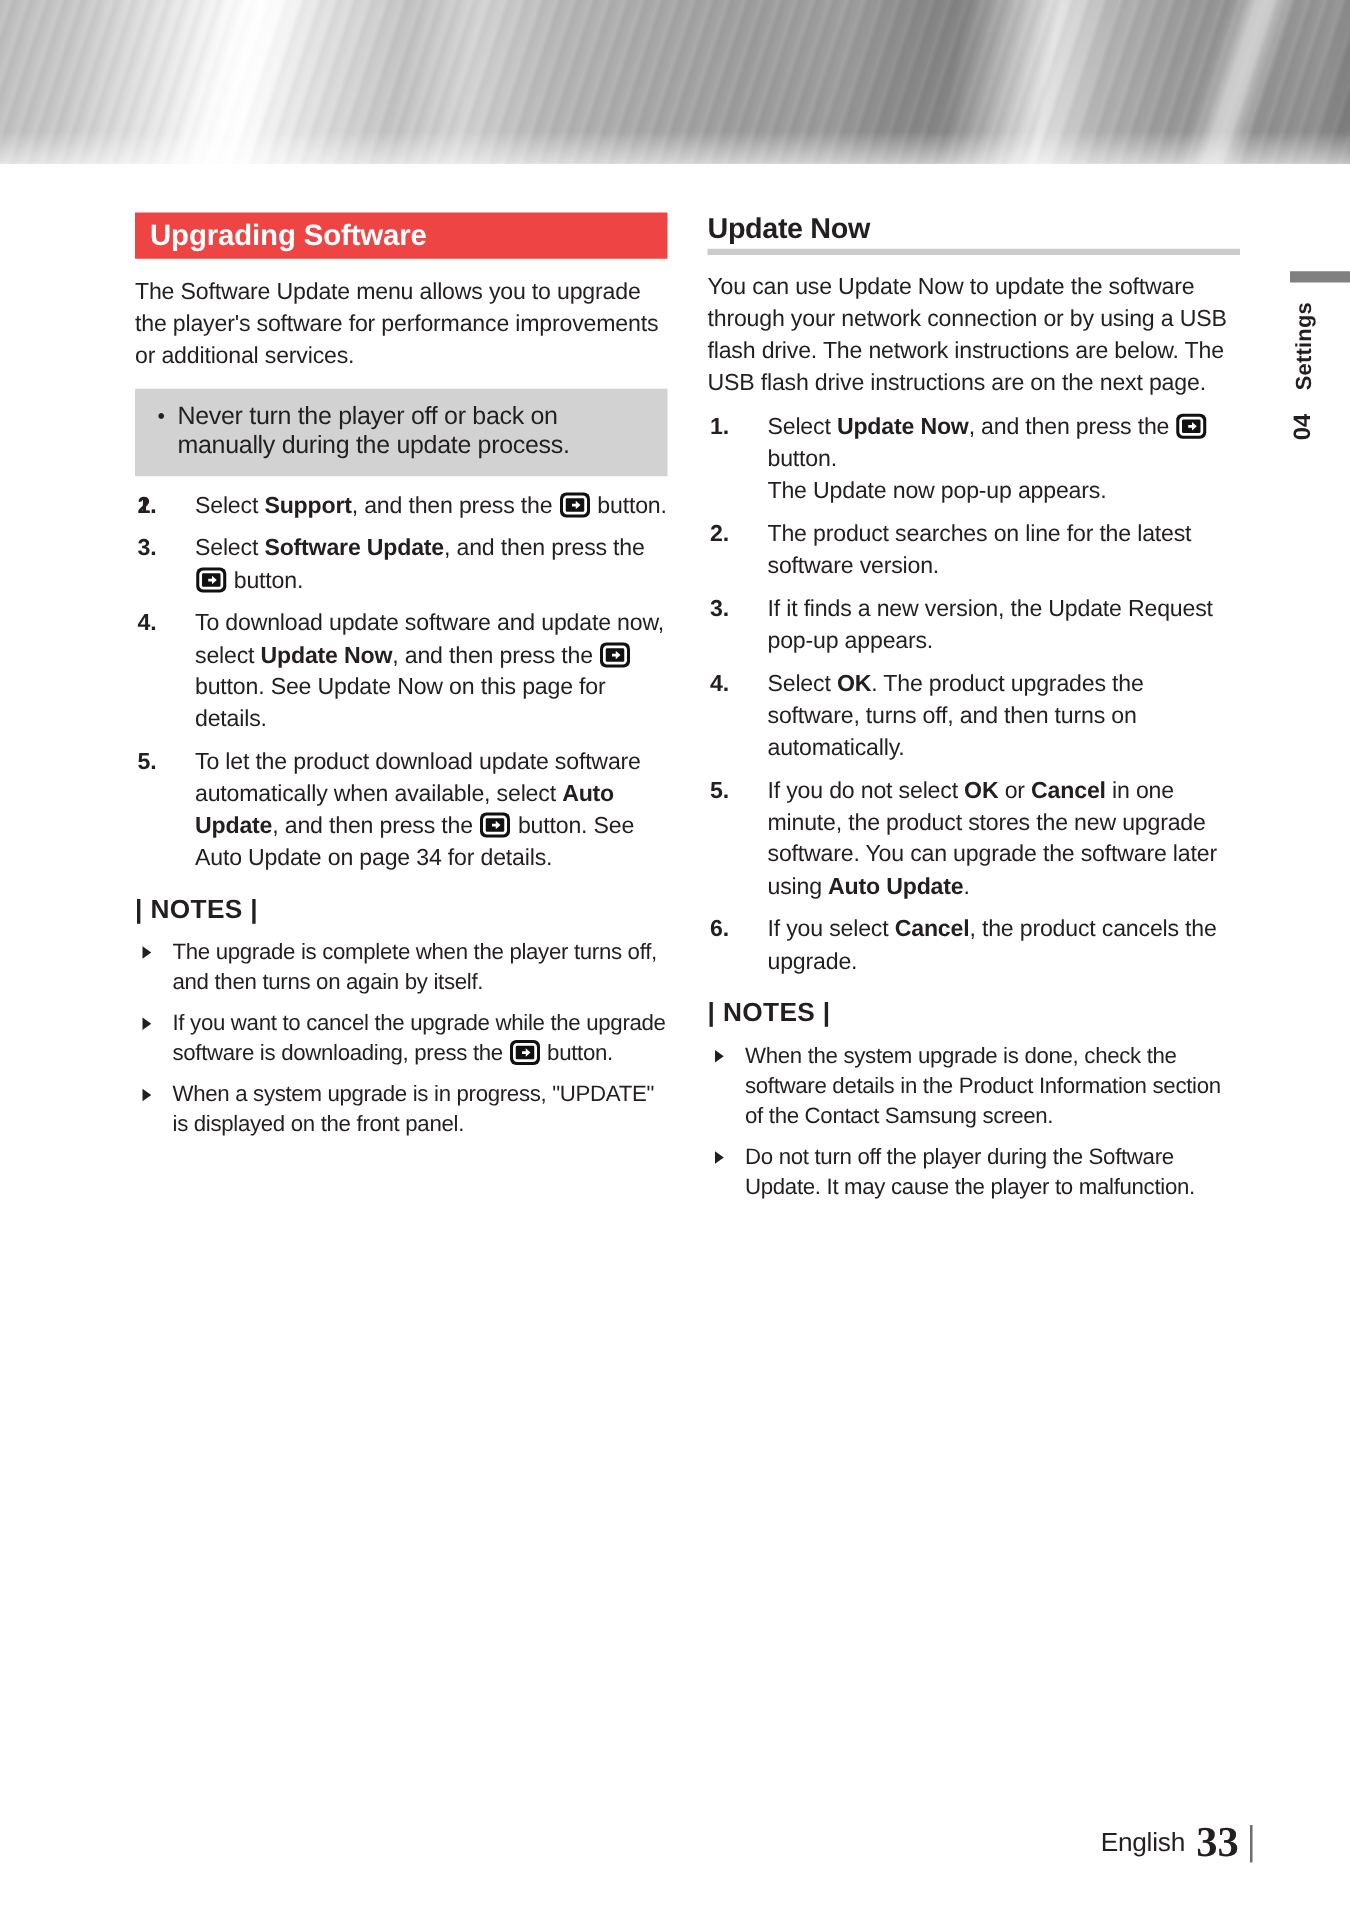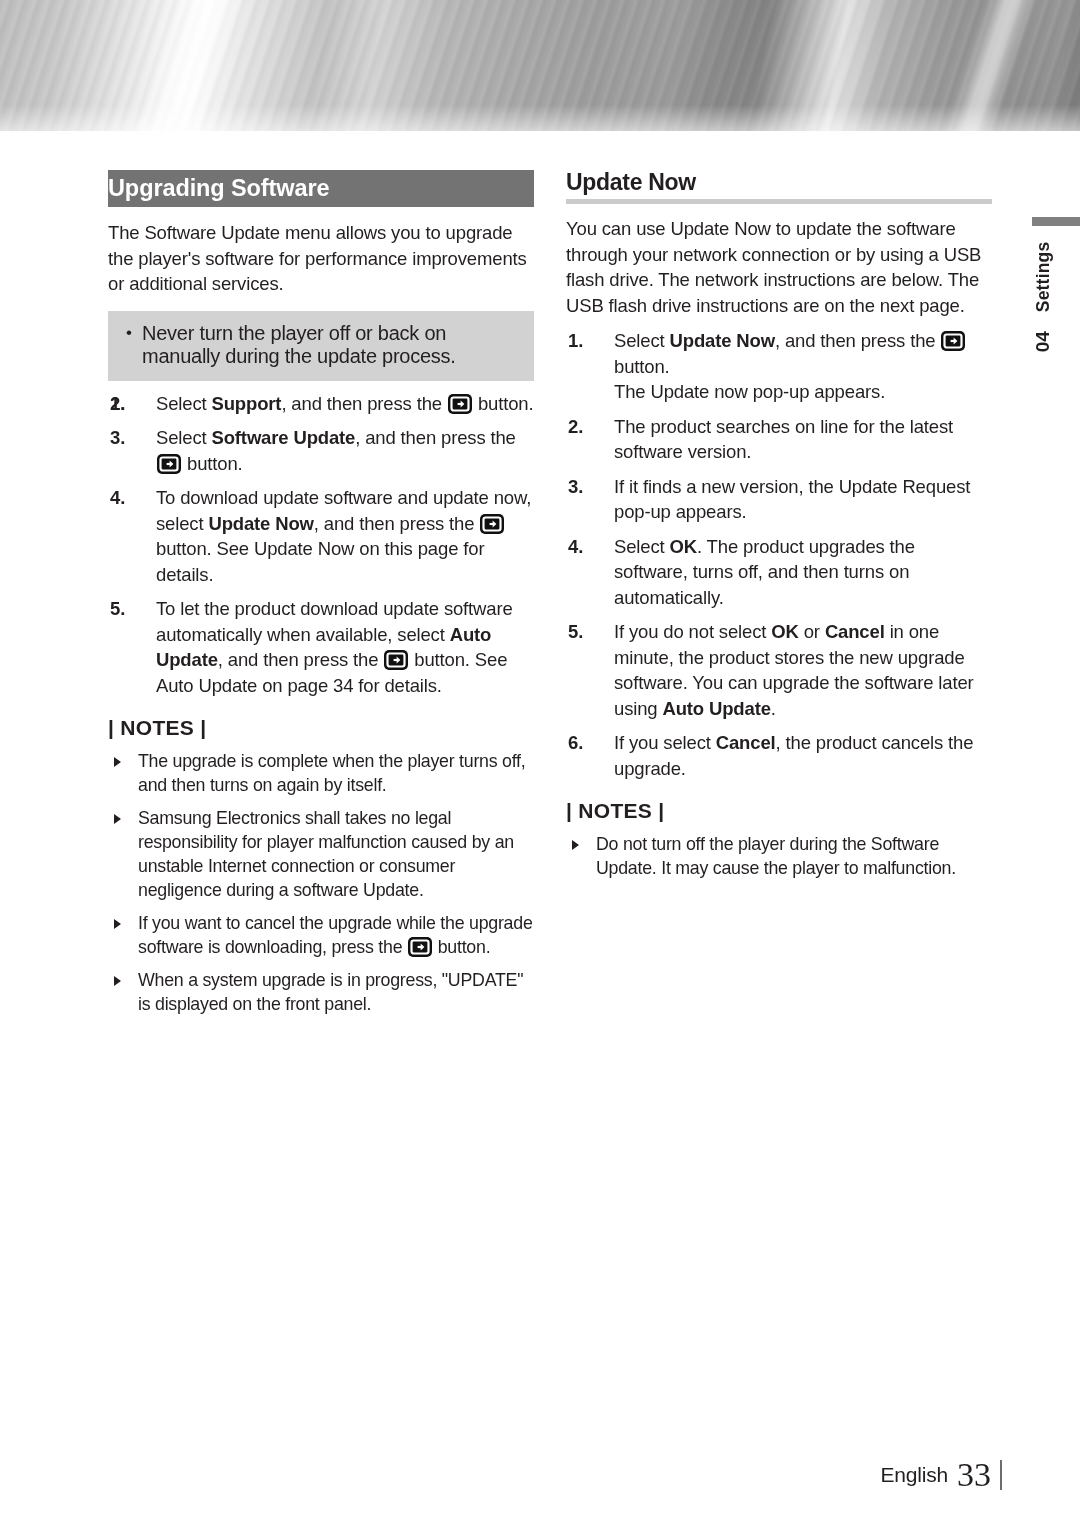--- a/index.html
+++ b/index.html
@@ -108,24 +108,25 @@
   .col {
     position: absolute;
     top: 39px;
     width: 426px;
   }
   #col-left  { left: 108px; }
   #col-right { left: 566px; }
 
   
   .section-bar {
-    background: #737373;
+    background: #ef4444;
     height: 37px;
     display: flex;
     align-items: center;
+    padding-left: 12px;
     box-sizing: border-box;
   }
   .section-bar .title {
     color: #ffffff;
     font-size: 23.5px;
     font-weight: bold;
     letter-spacing: -0.1px;
   }
 
   .sub-head {
@@ -306,21 +307,21 @@
     display: flex;
     align-items: center;
   }
   #footer .lang {
     font-size: 21px;
     letter-spacing: -0.2px;
   }
   #footer .pageno {
     font-family: "Liberation Serif", serif;
     font-size: 34px;
-    font-weight: normal;
+    font-weight: bold;
     margin-left: 9px;
     line-height: 1;
   }
   #footer .tick {
     width: 2px;
     height: 30px;
     background: #6d6d6d;
     margin-left: 9px;
     align-self: center;
   }
@@ -379,21 +380,20 @@
                 <path d="M6.2 9 L12.6 9" stroke="#ffffff" stroke-width="2.2" stroke-linecap="butt"></path>
                 <path d="M10.6 5.6 L14.4 9 L10.6 12.4 Z" fill="#ffffff"></path>
                 <rect x="5.2" y="5.4" width="2.4" height="7.2" fill="#111111"></rect>
               </svg></span> button. See Auto Update on page 34 for details.</span></li>
       </ol>
 
     <div class="notes">
       <div class="notes-title">| NOTES |</div>
       <ul id="left-notes">
           <li>The upgrade is complete when the player turns off, and then turns on again by itself.</li>
-          <li>Samsung Electronics shall takes no legal responsibility for player malfunction caused by an unstable Internet connection or consumer negligence during a software Update.</li>
           <li>If you want to cancel the upgrade while the upgrade software is downloading, press the <span class="btn-icon"><svg width="20" height="18" viewBox="0 0 20 18">
                 <rect x="1.5" y="2.5" width="17" height="13" rx="2.2" ry="2.2" fill="none" stroke="#ffffff" stroke-width="2.2"></rect>
                 <path d="M6.2 9 L12.6 9" stroke="#ffffff" stroke-width="2.2" stroke-linecap="butt"></path>
                 <path d="M10.6 5.6 L14.4 9 L10.6 12.4 Z" fill="#ffffff"></path>
                 <rect x="5.2" y="5.4" width="2.4" height="7.2" fill="#111111"></rect>
               </svg></span> button.</li>
           <li>When a system upgrade is in progress, "UPDATE" is displayed on the front panel.</li>
         </ul>
     </div>
 
@@ -418,20 +418,21 @@
         <li><span class="num">2.</span><span>The product searches on line for the latest software version.</span></li>
         <li><span class="num">3.</span><span>If it finds a new version, the Update Request pop-up appears.</span></li>
         <li><span class="num">4.</span><span>Select <b>OK</b>. The product upgrades the software, turns off, and then turns on automatically.</span></li>
         <li><span class="num">5.</span><span>If you do not select <b>OK</b> or <b>Cancel</b> in one minute, the product stores the new upgrade software. You can upgrade the software later using <b>Auto Update</b>.</span></li>
         <li><span class="num">6.</span><span>If you select <b>Cancel</b>, the product cancels the upgrade.</span></li>
       </ol>
 
     <div class="notes">
       <div class="notes-title">| NOTES |</div>
       <ul id="right-notes">
+          <li>When the system upgrade is done, check the software details in the Product Information section of the Contact Samsung screen.</li>
           <li>Do not turn off the player during the Software Update. It may cause the player to malfunction.</li>
         </ul>
     </div>
 
   </div>
 
   <div id="side-tab">
     <div class="tab-bar"></div>
     <div class="tab-text">
       <div class="rot">

